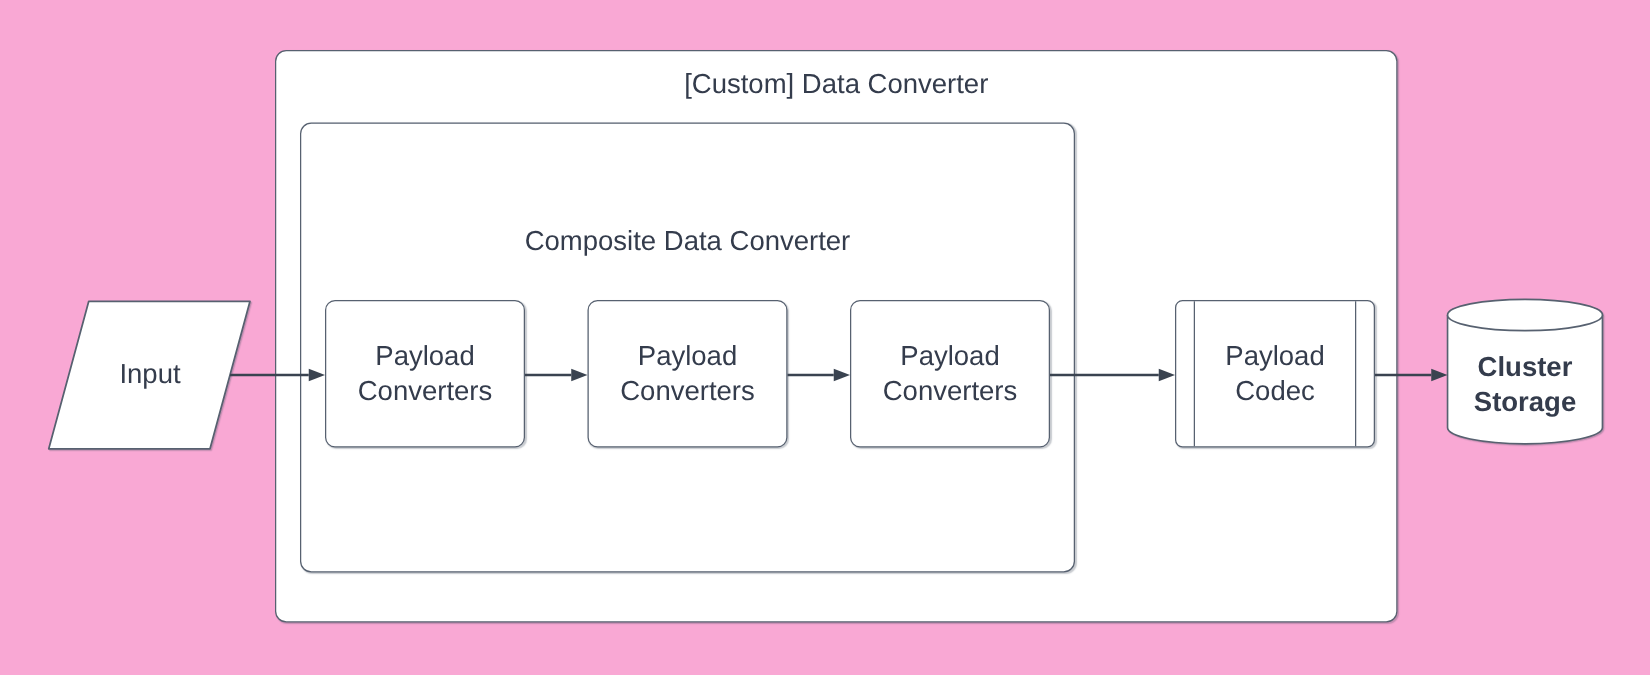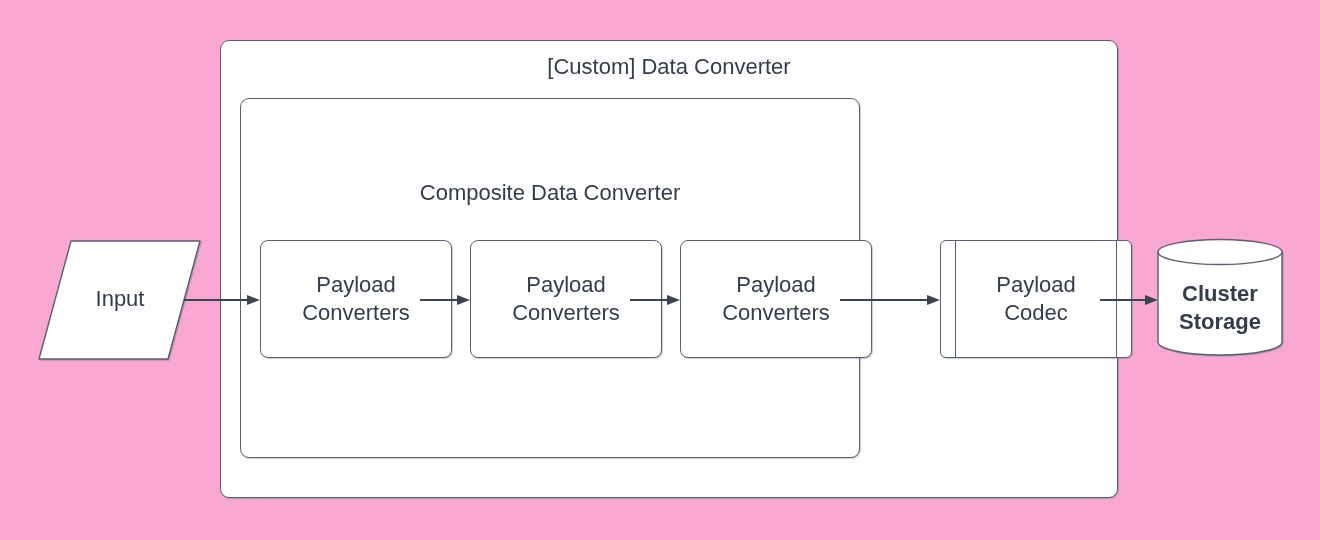--- a/index.html
+++ b/index.html
@@ -30,21 +30,21 @@
     left: 0;
     width: 100%;
     text-align: center;
     font-size: 22px;
     line-height: 28px;
     white-space: nowrap;
   }
   
   .node-box {
     position: absolute;
-    width: 192px;
+    width: 160px;
     height: 118px;
     background: #ffffff;
     border: 1px solid #576170;
     border-radius: 8px;
     box-shadow: 1px 1px 1px rgba(70,80,95,0.30);
     box-sizing: border-box;
     display: flex;
     align-items: center;
     justify-content: center;
   }

